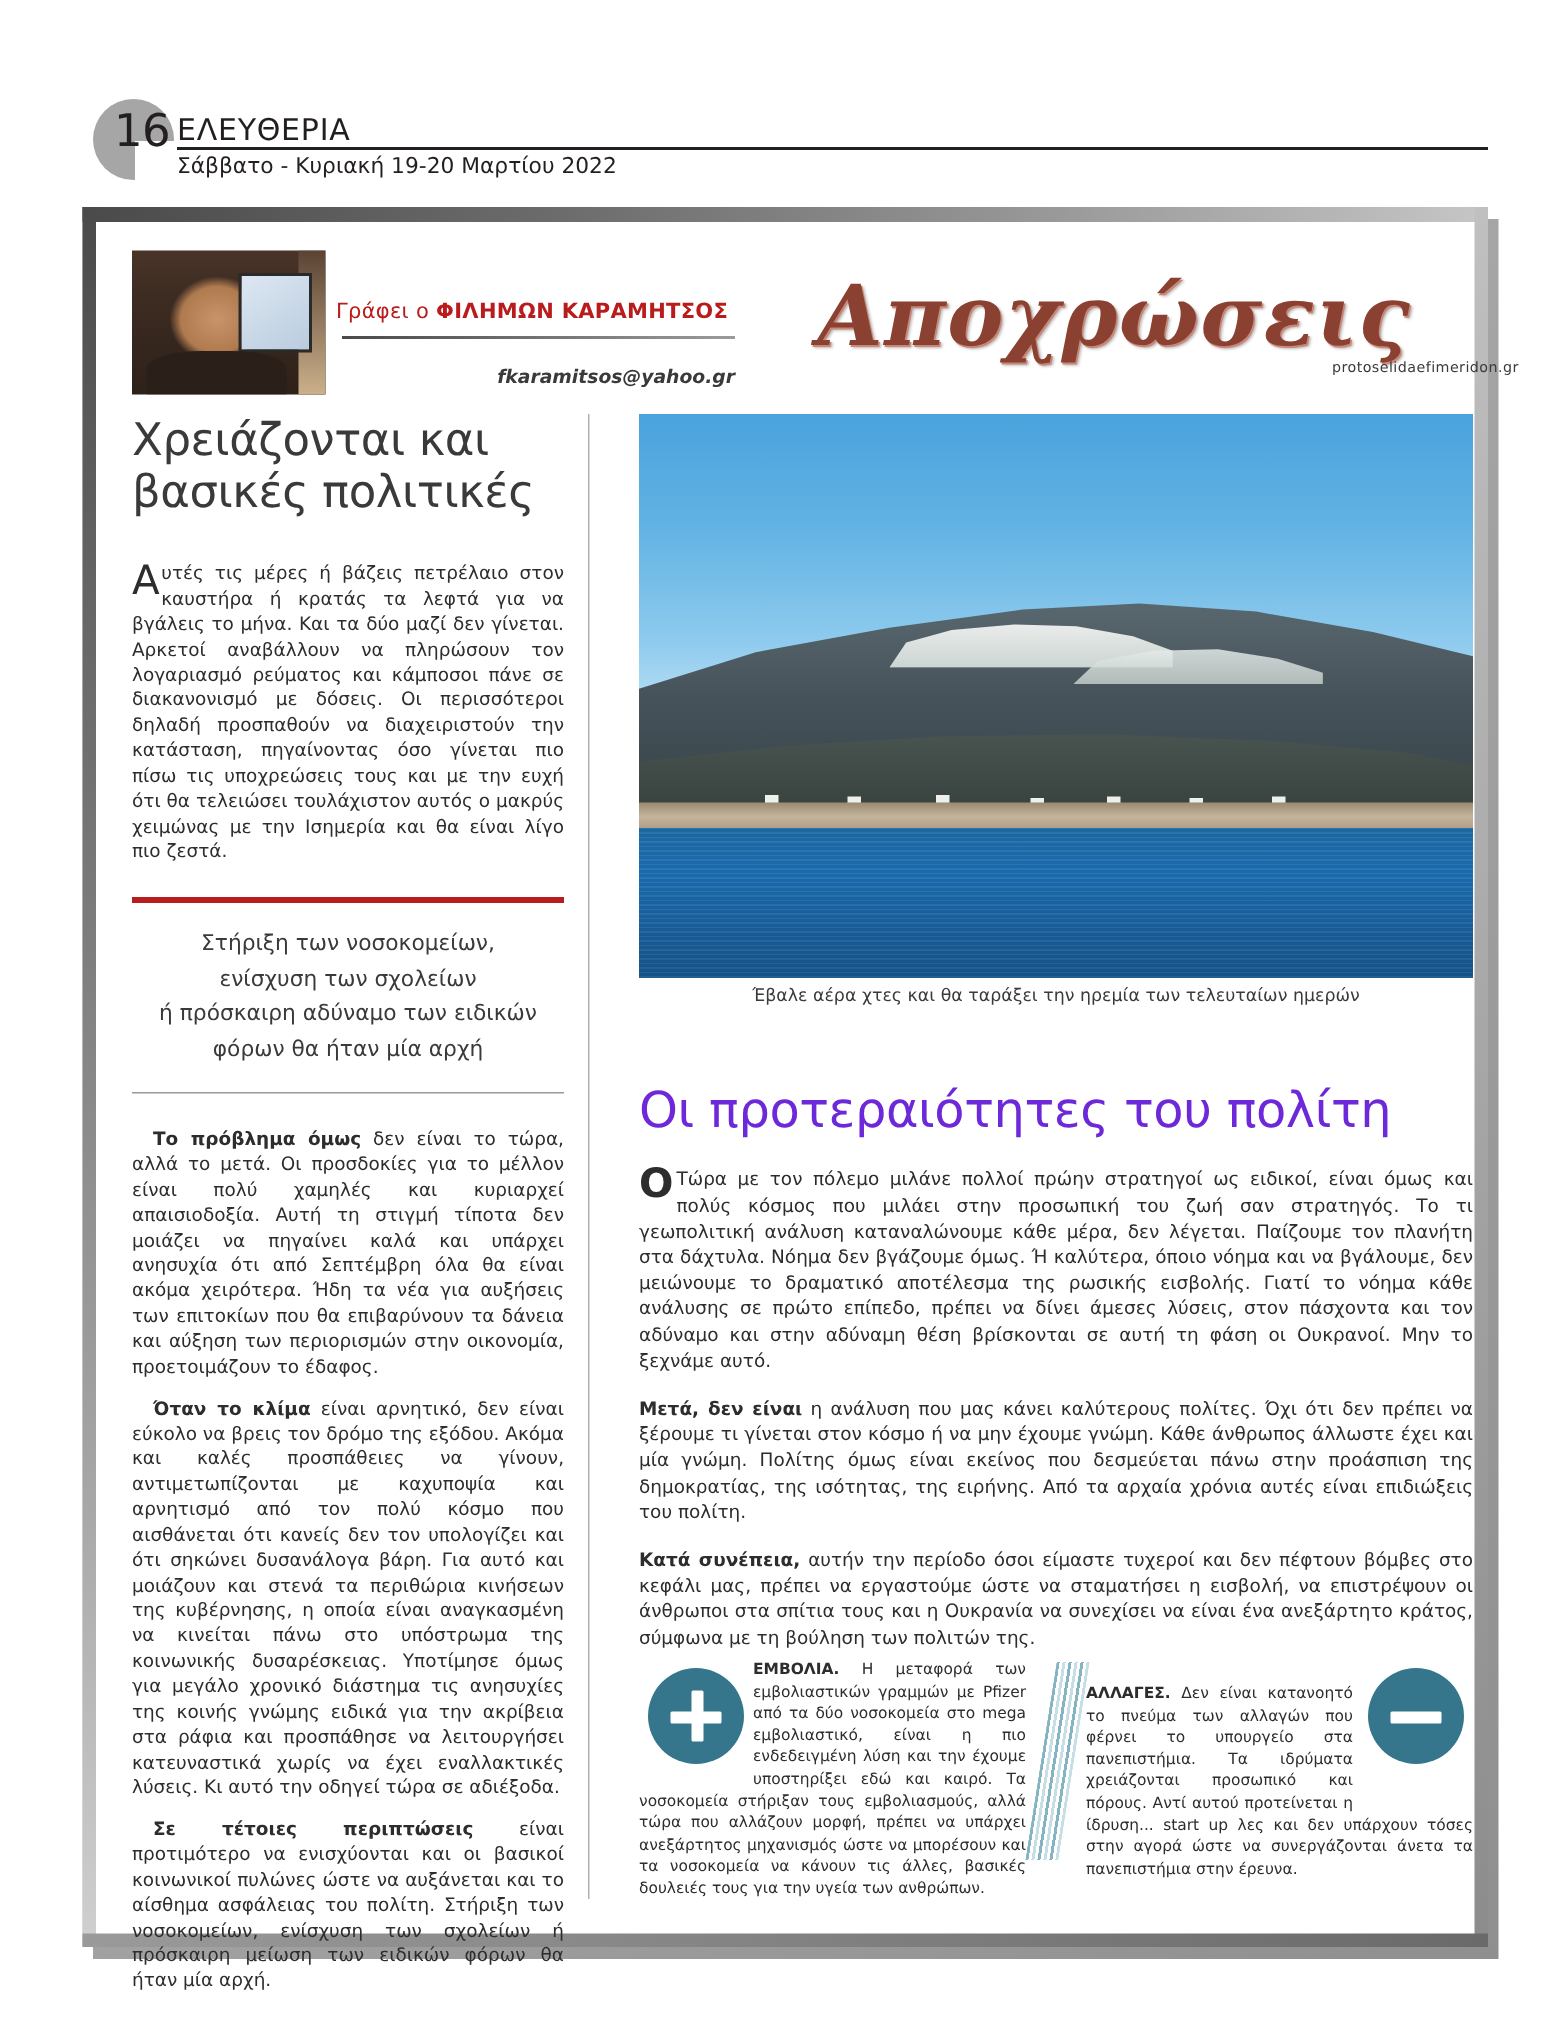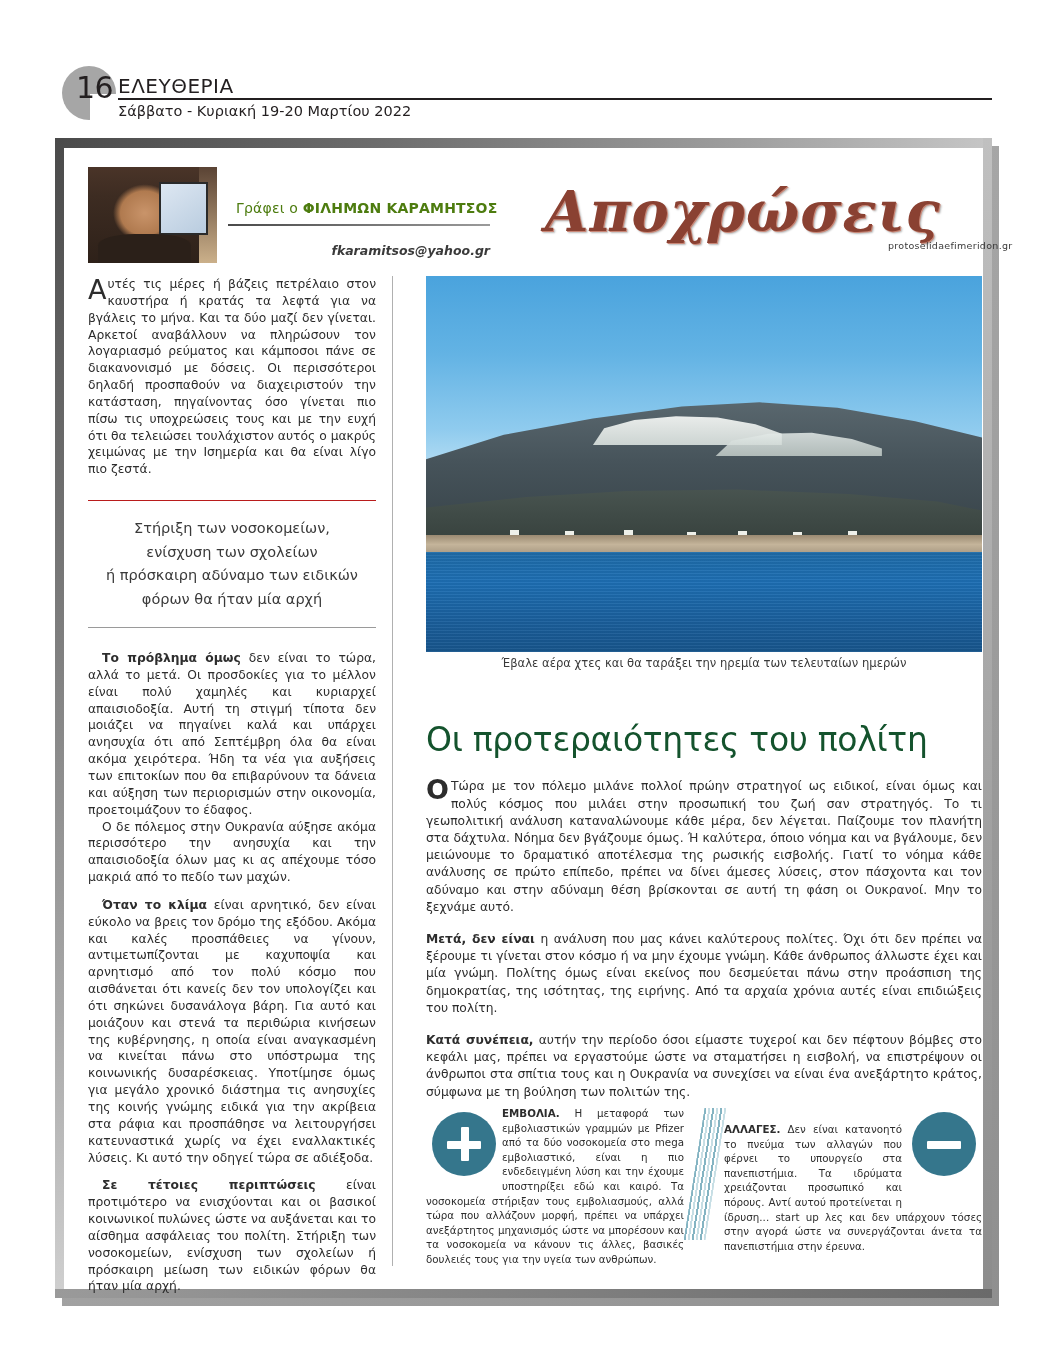--- a/index.html
+++ b/index.html
@@ -131,23 +131,23 @@
   }
   .ap-bg-right {
     position: absolute;
     right: 0; top: 0;
     width: 14%; height: 100%;
     background: linear-gradient(to bottom, #5a4334, #cbb08a);
   }
 
   .byline-text {
     position: absolute;
-    left: 236px; top: 200px;
+    left: 224px; top: 200px;
     font-size: 14px;
-    color: #4d7c0f;
+    color: #b91c1c;
     letter-spacing: 0.2px;
   }
   .byline-text b { font-weight: 700; }
   .byline-rule {
     position: absolute;
     left: 228px; top: 224px;
     width: 262px; height: 2px;
     background: linear-gradient(to right, #4a4a4a, #9b9b9b);
   }
   .byline-email {
@@ -223,21 +223,21 @@
     line-height: 24px;
     font-weight: 400;
     color: #2d2d2d;
     padding-right: 1px;
     margin-top: 2px;
   }
 
   .quote-block {
     margin: 22px 0 22px 0;
     padding: 16px 0 16px 0;
-    border-top: 1px solid #b91c1c;
+    border-top: 4px solid #b91c1c;
     border-bottom: 1px solid #9a9a9a;
     text-align: center;
   }
   .quote-line {
     font-size: 14.5px;
     line-height: 1.62;
     color: #3a3a3a;
   }
 
   .para-gap { height: 11px; }
@@ -313,21 +313,21 @@
     width: 556px;
     text-align: center;
     font-size: 11.6px;
     color: #3a3a3a;
   }
 
   .right-headline {
     margin-top: 52px;
     font-size: 33px;
     line-height: 1.1;
-    color: #14532d;
+    color: #6d28d9;
     font-weight: 400;
     letter-spacing: -0.3px;
   }
 
   .rc-body {
     margin-top: 20px;
     font-size: 12.3px;
     line-height: 1.4;
     color: #2d2d2d;
     text-align: justify;
@@ -459,37 +459,35 @@
 </div>
 <div class="byline-rule"></div>
 <div class="byline-email">fkaramitsos@yahoo.gr</div>
 
 <div class="section-logo">Αποχρώσεις</div>
 <div class="site-watermark">protoselidaefimeridon.gr</div>
 
 <div class="col-divider"></div>
 
 <div class="left-col">
+  <div class="left-headline">Χρειάζονται και βασικές πολιτικές</div>
 
   <div class="body-text dropcap-para">
     <span class="dropcap">Α</span><span>υτές τις μέρες ή βάζεις πετρέλαιο στον καυστήρα ή κρατάς τα λεφτά για να βγάλεις το μήνα. Και τα δύο μαζί δεν γίνεται. Αρκετοί αναβάλλουν να πληρώσουν τον λογαριασμό ρεύματος και κάμποσοι πάνε σε διακανονισμό με δόσεις. Οι περισσότεροι δηλαδή προσπαθούν να διαχειριστούν την κατάσταση, πηγαίνοντας όσο γίνεται πιο πίσω τις υποχρεώσεις τους και με την ευχή ότι θα τελειώσει τουλάχιστον αυτός ο μακρύς χειμώνας με την Ισημερία και θα είναι λίγο πιο ζεστά.</span>
   </div>
 
   <div class="quote-block">
     <div class="quote-line">Στήριξη των νοσοκομείων,</div>
     <div class="quote-line">ενίσχυση των σχολείων</div>
     <div class="quote-line">ή πρόσκαιρη αδύναμο των ειδικών</div>
     <div class="quote-line">φόρων θα ήταν μία αρχή</div>
   </div>
 
   <div class="body-text indent">
     <b>Το πρόβλημα όμως</b><span> δεν είναι το τώρα, αλλά το μετά. Οι προσδοκίες για το μέλλον είναι πολύ χαμηλές και κυριαρχεί απαισιοδοξία. Αυτή τη στιγμή τίποτα δεν μοιάζει να πηγαίνει καλά και υπάρχει ανησυχία ότι από Σεπτέμβρη όλα θα είναι ακόμα χειρότερα. Ήδη τα νέα  για αυξήσεις των επιτοκίων που θα επιβαρύνουν τα δάνεια και αύξηση των περιορισμών στην οικονομία, προετοιμάζουν το έδαφος.</span>
-  </div>
-  <div class="body-text indent">
-    <b></b><span>Ο δε πόλεμος στην Ουκρανία αύξησε ακόμα περισσότερο  την ανησυχία και την απαισιοδοξία όλων μας κι ας απέχουμε τόσο μακριά από το πεδίο των μαχών.</span>
   </div>
   <div class="para-gap"></div>
   <div class="body-text indent">
     <b>Όταν το κλίμα</b><span> είναι αρνητικό, δεν είναι εύκολο να βρεις τον δρόμο της εξόδου. Ακόμα και καλές προσπάθειες να γίνουν, αντιμετωπίζονται με καχυποψία και αρνητισμό από τον πολύ κόσμο που  αισθάνεται ότι κανείς δεν τον υπολογίζει και ότι σηκώνει δυσανάλογα βάρη. Για αυτό και μοιάζουν και στενά τα περιθώρια κινήσεων της κυβέρνησης, η οποία είναι αναγκασμένη να κινείται πάνω στο υπόστρωμα της κοινωνικής δυσαρέσκειας. Υποτίμησε όμως για μεγάλο χρονικό διάστημα τις ανησυχίες της κοινής γνώμης ειδικά για την ακρίβεια στα ράφια και προσπάθησε να λειτουργήσει κατευναστικά χωρίς να έχει εναλλακτικές λύσεις. Κι αυτό την οδηγεί τώρα σε αδιέξοδα.</span>
   </div>
   <div class="para-gap"></div>
   <div class="body-text indent">
     <b>Σε τέτοιες περιπτώσεις</b><span> είναι προτιμότερο να ενισχύονται και οι βασικοί κοινωνικοί πυλώνες ώστε να αυξάνεται και το αίσθημα ασφάλειας του πολίτη. Στήριξη των νοσοκομείων, ενίσχυση των σχολείων ή πρόσκαιρη μείωση των ειδικών φόρων θα ήταν μία αρχή.</span>
   </div>
 </div>

